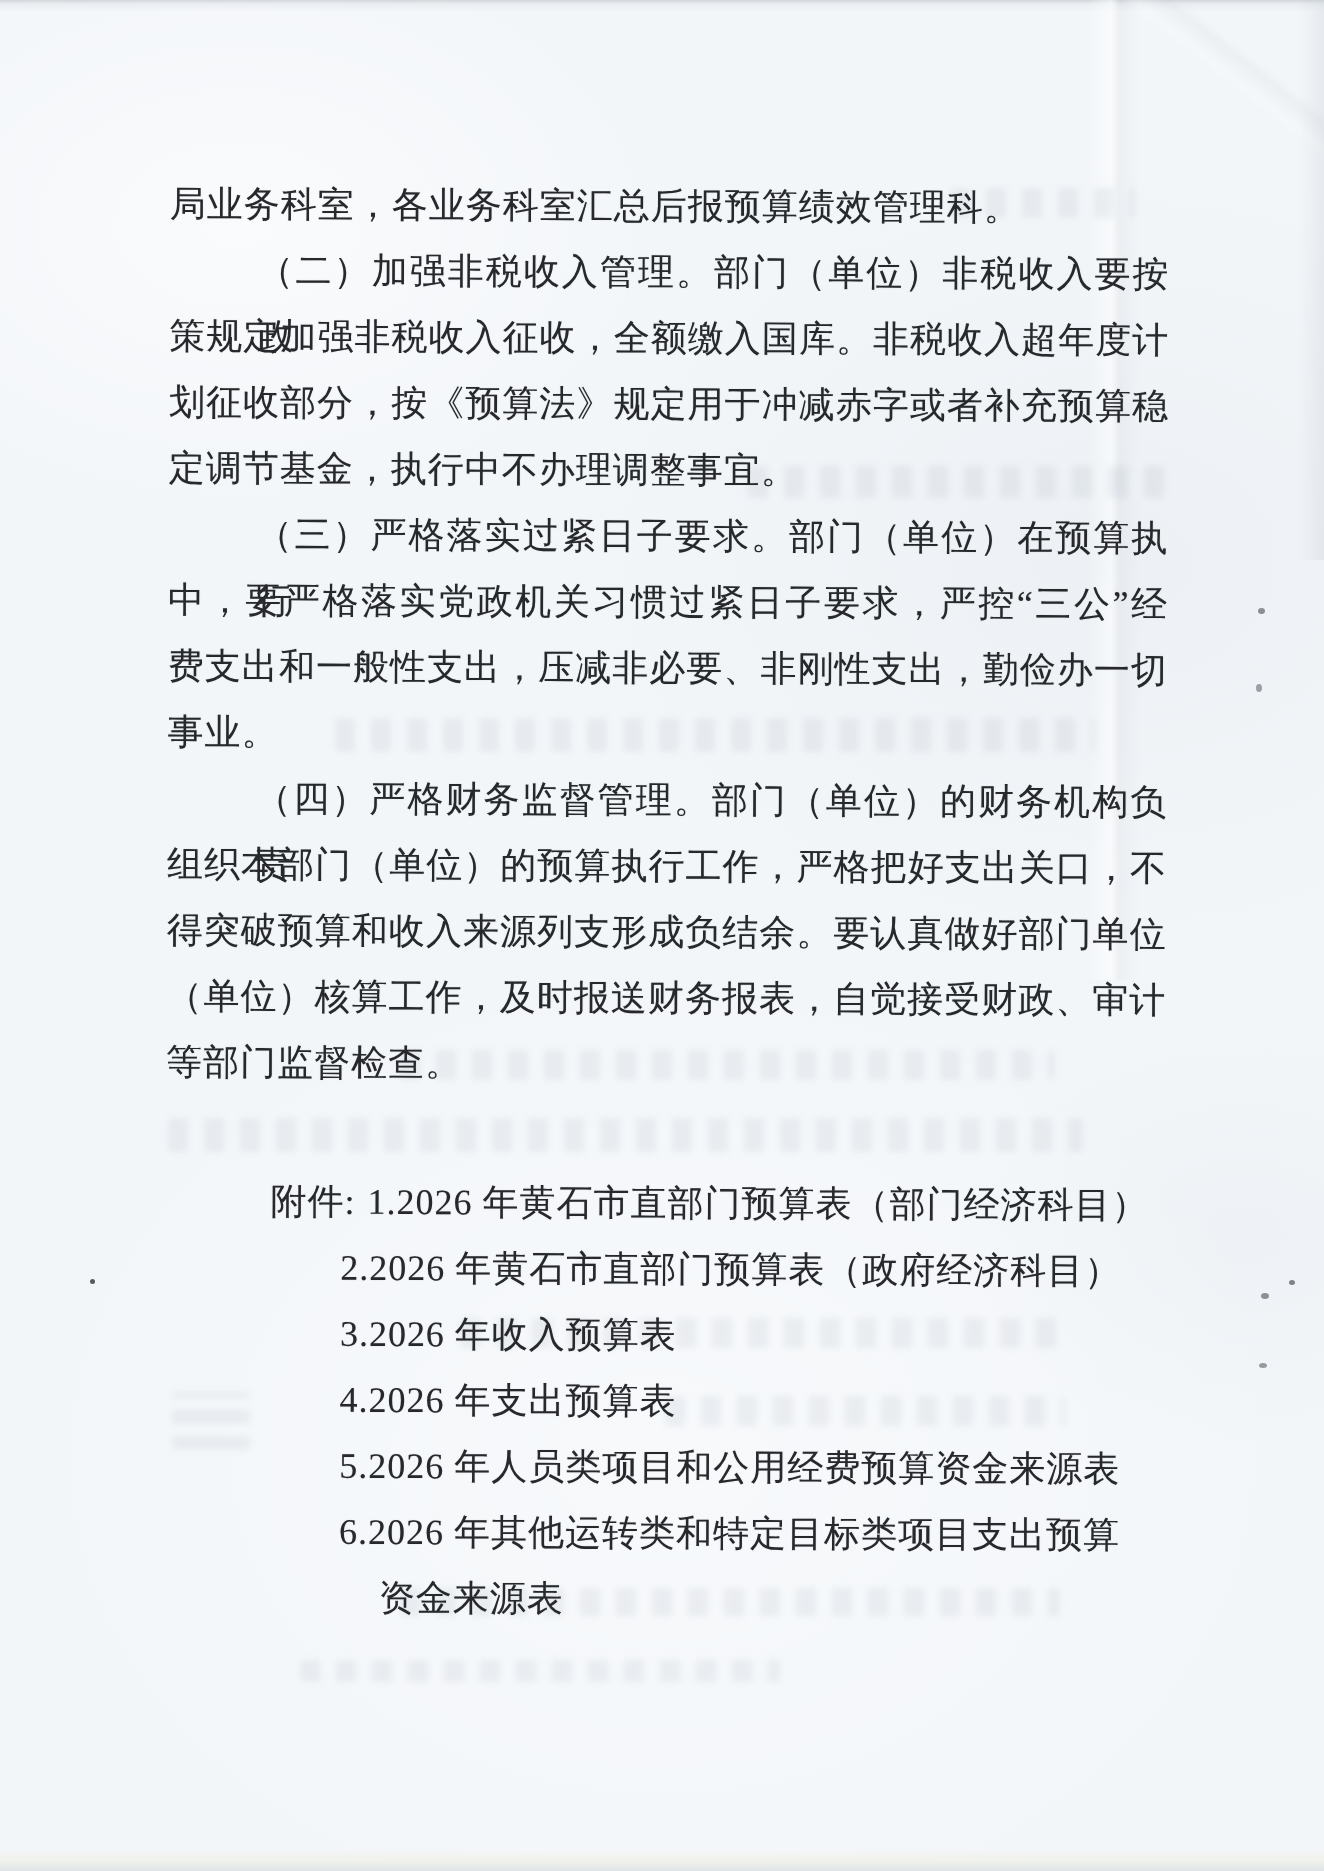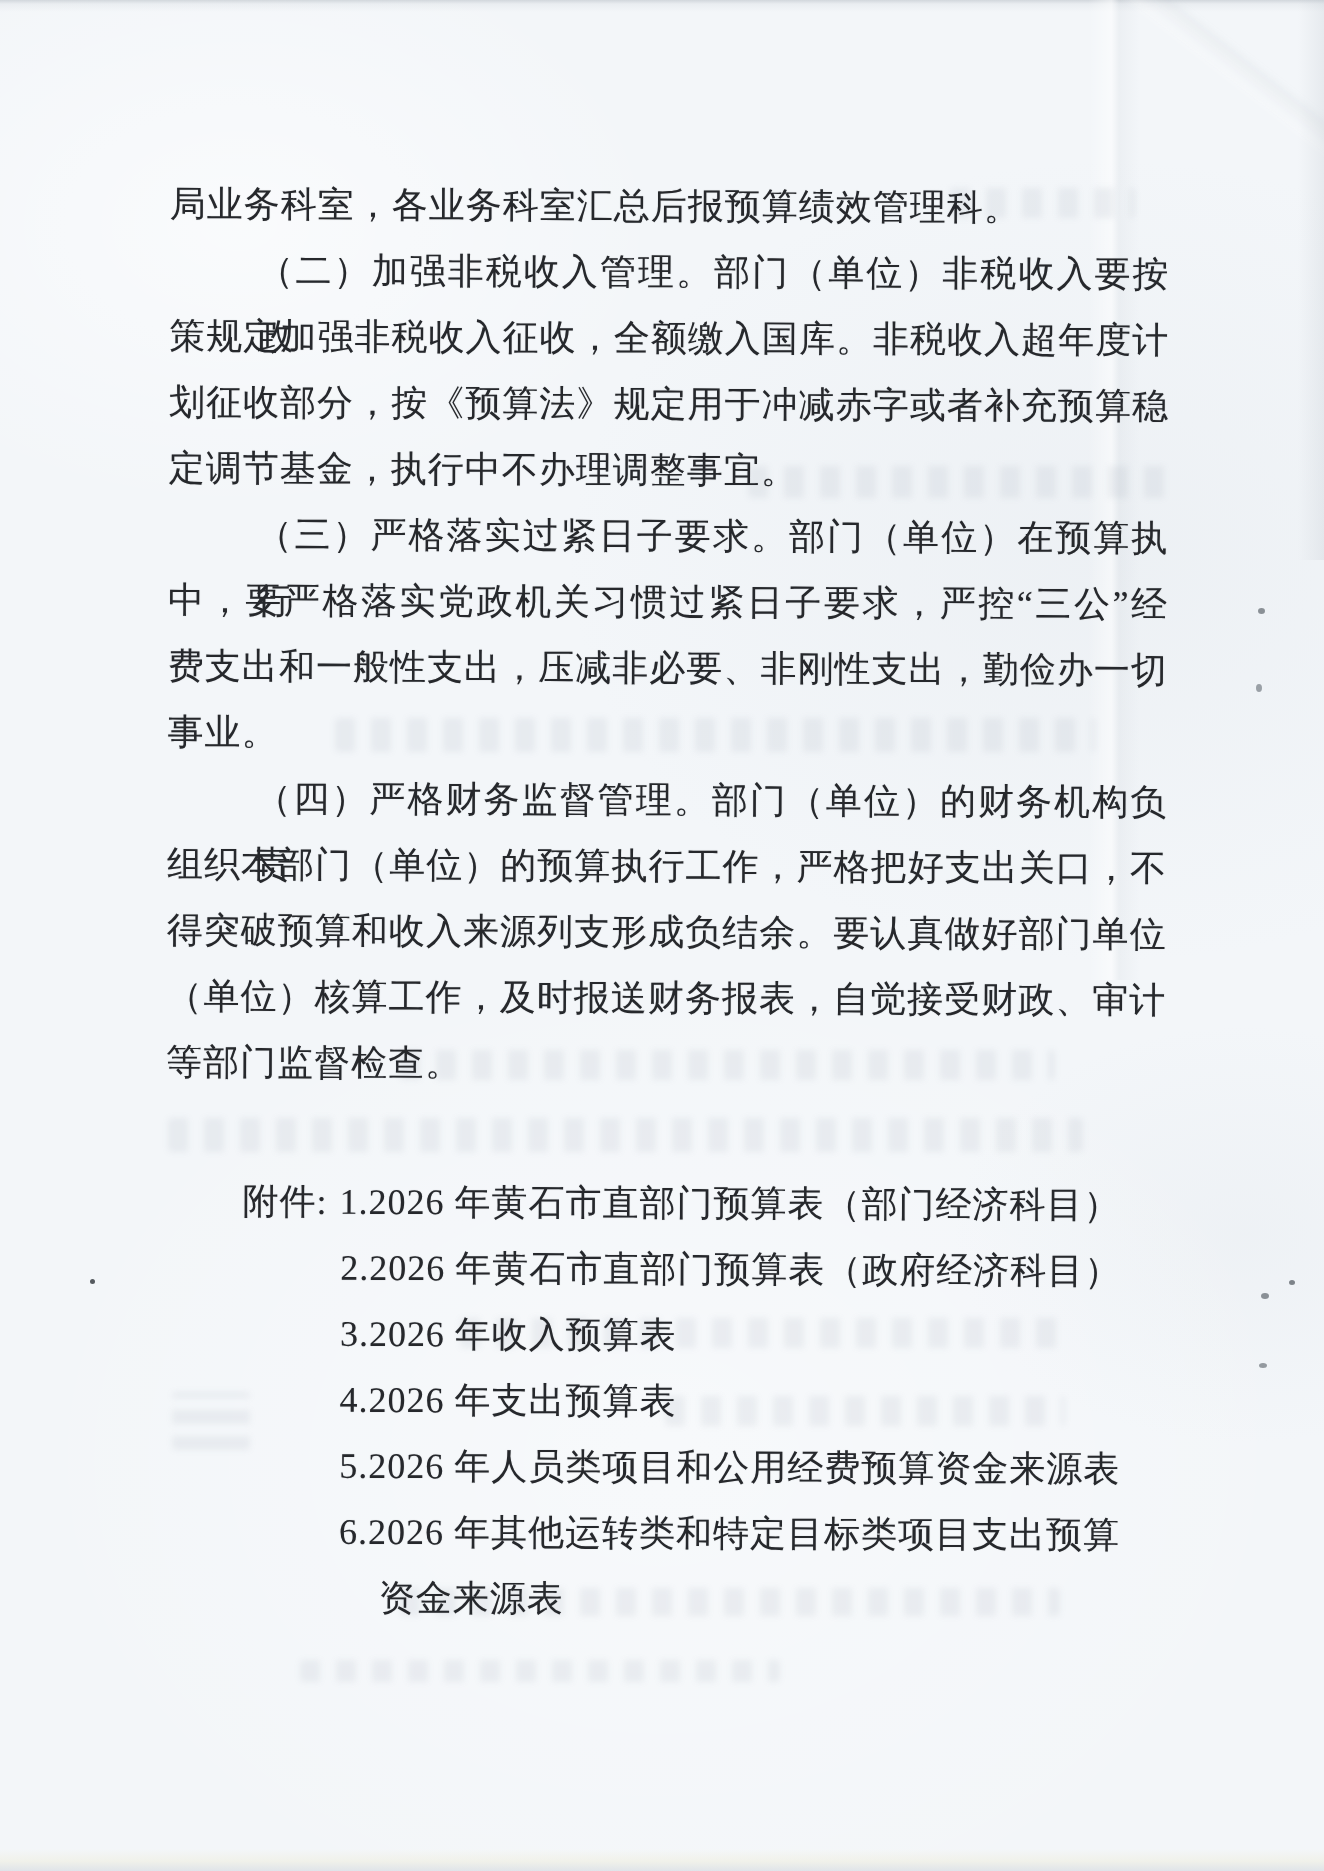--- a/index.html
+++ b/index.html
@@ -65,21 +65,21 @@
   .ln.fill{
     white-space:normal;
     text-align:justify;
     text-align-last:justify;
   }
   .ln.ind{padding-left:88px;}
   .attach{
     margin-top:73px;
   }
   .attach-row1{display:flex;padding-left:77px;}
-  .attach-label{flex:0 0 auto;margin-right:12px;}
+  .attach-label{flex:0 0 auto;margin-right:12px;margin-left:28px;}
   .attach-item{padding-left:175px;}
   .attach-wrap{padding-left:215px;}
 
   
   .smudge{
     position:absolute;
     background:repeating-linear-gradient(90deg,
       rgba(122,133,150,.20) 0 20px, rgba(122,133,150,0) 20px 36px);
     filter:blur(3px);
     opacity:.5;

